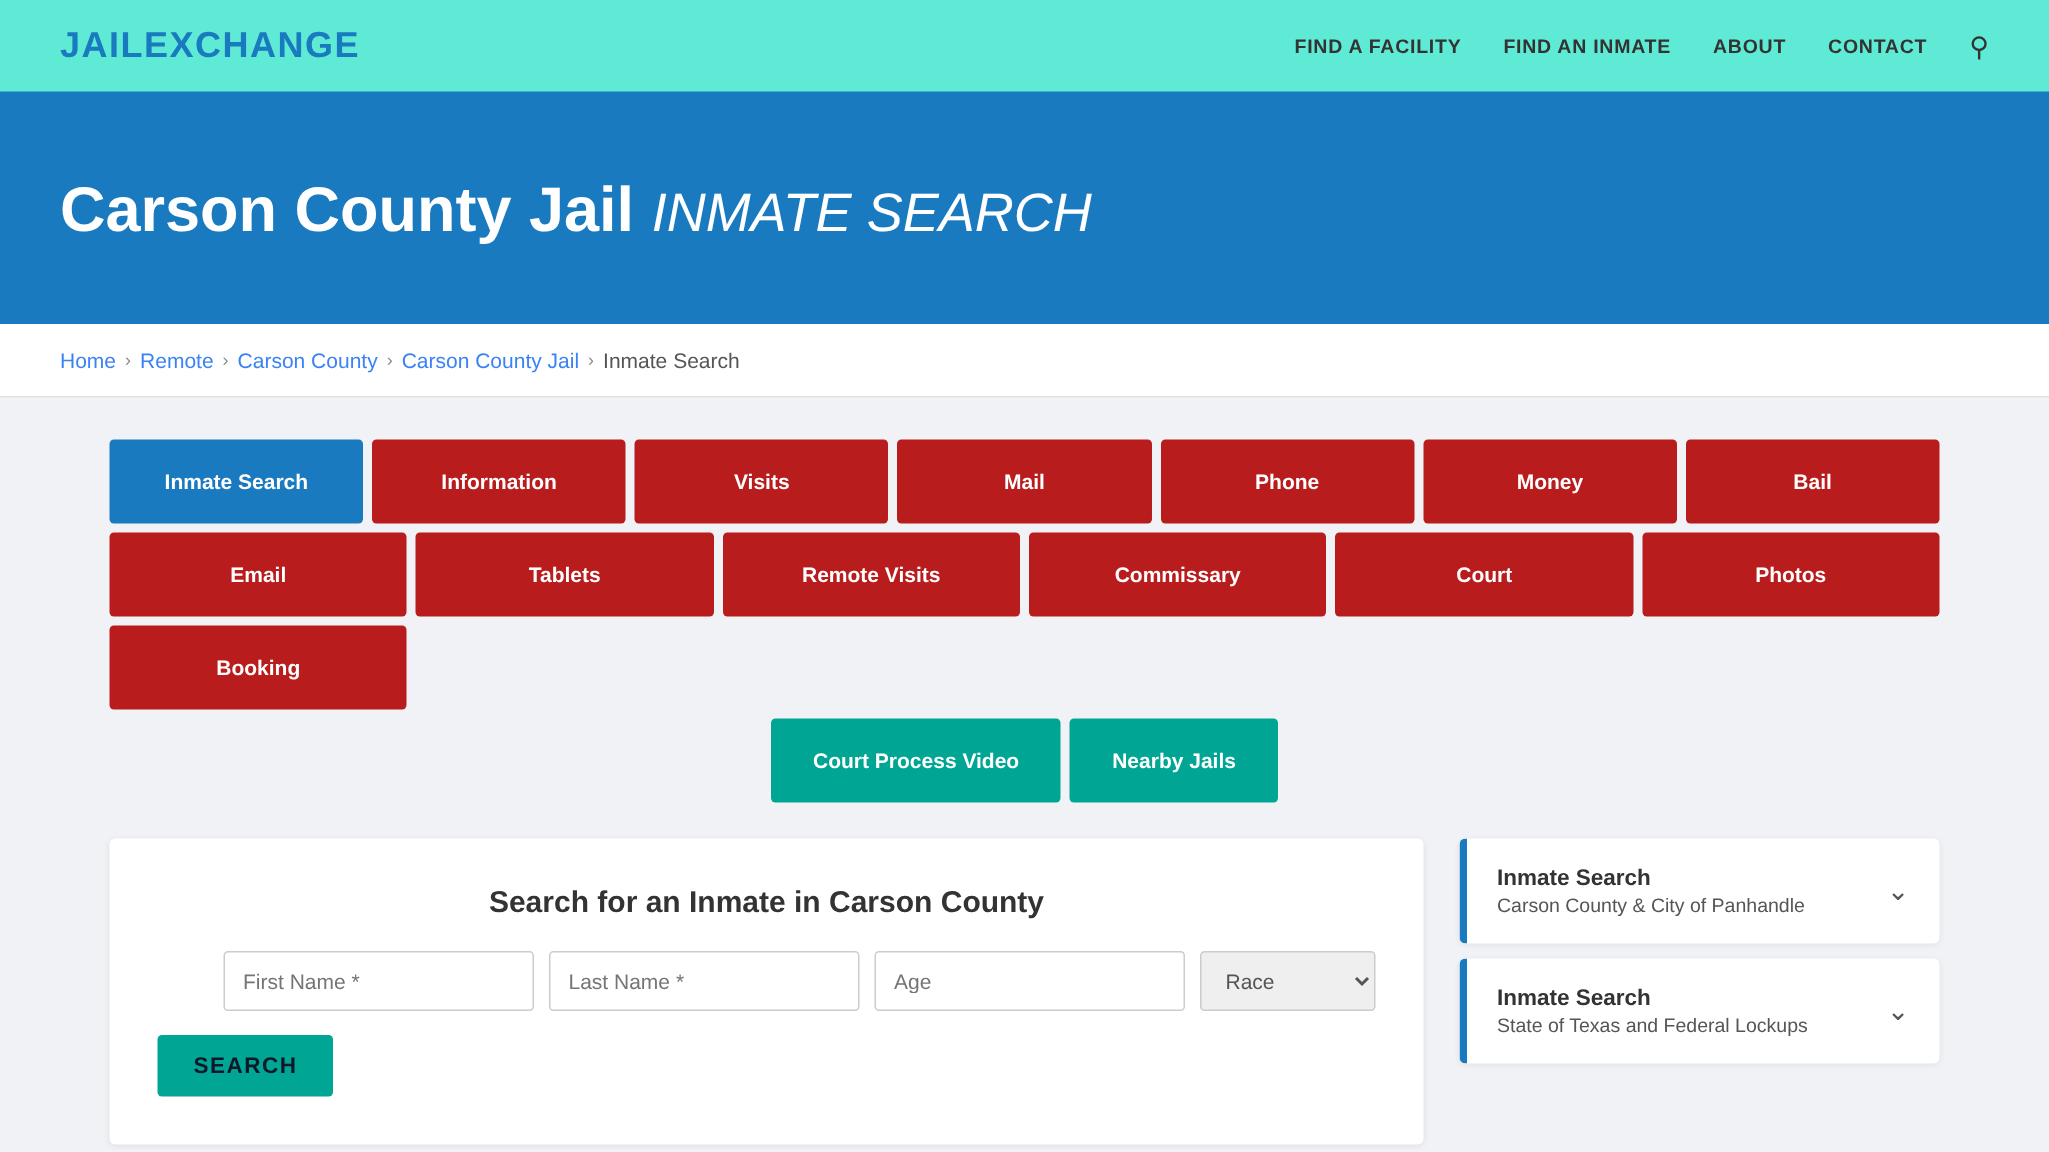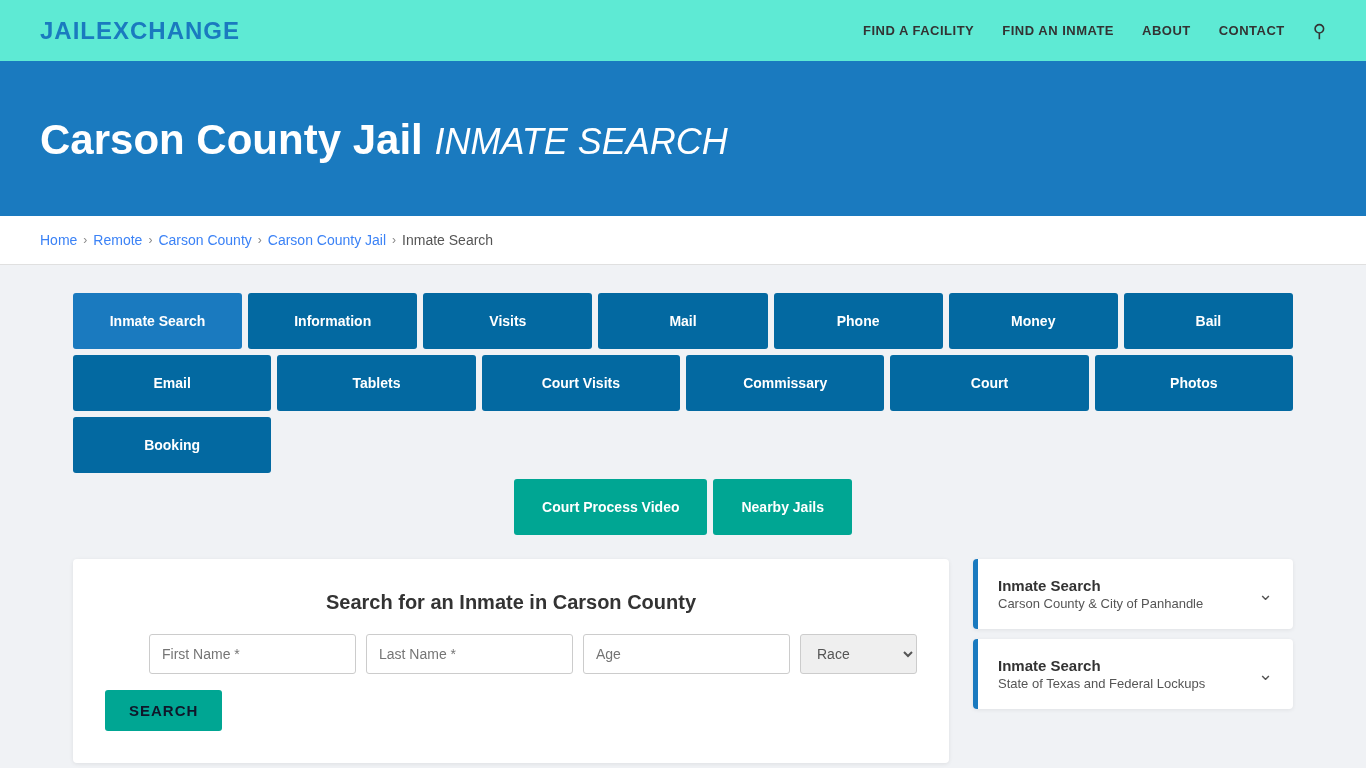--- a/index.html
+++ b/index.html
@@ -84,21 +84,21 @@
       gap: 6px;
       margin-bottom: 6px;
     }
     .nav-buttons-row3 {
       display: flex;
       gap: 6px;
       justify-content: center;
       margin-bottom: 24px;
     }
     .nav-btn {
-      background: #0369a1;
+      background: #b91c1c;
       color: #fff;
       border: none;
       padding: 20px 8px;
       font-size: 14px;
       font-weight: 600;
       cursor: pointer;
       border-radius: 3px;
       text-align: center;
       transition: background 0.2s;
     }
@@ -223,21 +223,21 @@
     <button class="nav-btn">Information</button>
     <button class="nav-btn">Visits</button>
     <button class="nav-btn">Mail</button>
     <button class="nav-btn">Phone</button>
     <button class="nav-btn">Money</button>
     <button class="nav-btn">Bail</button>
   </div>
   <div class="nav-buttons-row2">
     <button class="nav-btn">Email</button>
     <button class="nav-btn">Tablets</button>
-    <button class="nav-btn">Court Visits</button>
+    <button class="nav-btn">Remote Visits</button>
     <button class="nav-btn">Commissary</button>
     <button class="nav-btn">Court</button>
     <button class="nav-btn">Photos</button>
     <button class="nav-btn">Booking</button>
   </div>
   <div class="nav-buttons-row3">
     <button class="nav-btn-wide">Court Process Video</button>
     <button class="nav-btn-wide">Nearby Jails</button>
   </div>
 

